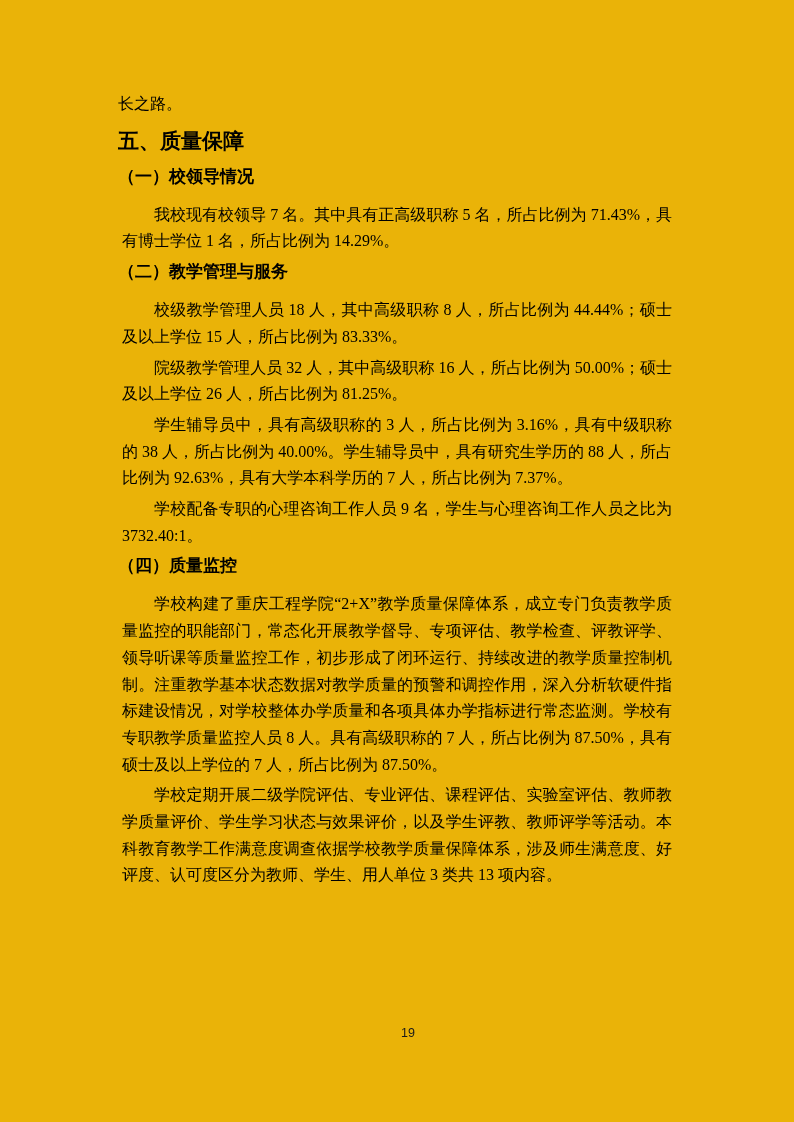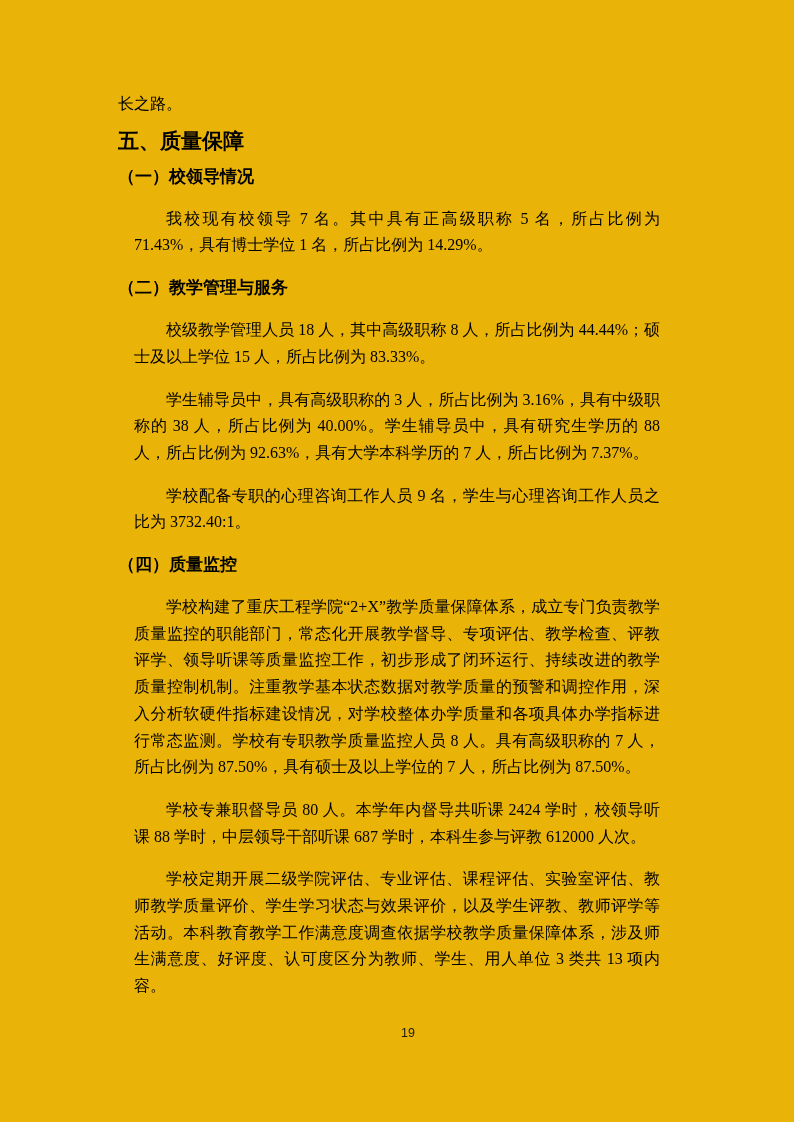--- a/index.html
+++ b/index.html
@@ -23,21 +23,21 @@
     font-size: 16px;
     line-height: 26.7px;
     text-align: justify;
     text-justify: inter-ideograph;
   }
   p.cont {
     margin: 0;
     text-indent: 0;
   }
   p.para {
-    margin: 16px;
+    margin: 4px;
     text-indent: 2em;
   }
   h1.chapter {
     font-family: "Liberation Sans", "DejaVu Sans", sans-serif;
     font-weight: bold;
     font-size: 21px;
     line-height: 26px;
     margin: 10px 0 10px 0;
     color: #000000;
   }
@@ -74,31 +74,31 @@
     <h1 class="chapter">五、质量保障</h1>
 
     <section>
       <h2 class="sec">（一）校领导情况</h2>
       <p class="para">我校现有校领导 7 名。其中具有正高级职称 5 名，所占比例为 71.43%，具有博士学位 1 名，所占比例为 14.29%。</p>
     </section>
 
     <section>
       <h2 class="sec">（二）教学管理与服务</h2>
       <p class="para">校级教学管理人员 18 人，其中高级职称 8 人，所占比例为 44.44%；硕士及以上学位 15 人，所占比例为 83.33%。</p>
+      <p class="para">院级教学管理人员 32 人，其中高级职称 16 人，所占比例为 50.00%；硕士及以上学位 26 人，所占比例为 81.25%。</p>
     </section>
 
     <section>
       <p class="para">学生辅导员中，具有高级职称的 3 人，所占比例为 3.16%，具有中级职称的 38 人，所占比例为 40.00%。学生辅导员中，具有研究生学历的 88 人，所占比例为 92.63%，具有大学本科学历的 7 人，所占比例为 7.37%。</p>
       <p class="para">学校配备专职的心理咨询工作人员 9 名，学生与心理咨询工作人员之比为 3732.40:1。</p>
     </section>
 
     <section>
       <h2 class="sec">（四）质量监控</h2>
       <p class="para">学校构建了重庆工程学院“2+X”教学质量保障体系，成立专门负责教学质量监控的职能部门，常态化开展教学督导、专项评估、教学检查、评教评学、领导听课等质量监控工作，初步形成了闭环运行、持续改进的教学质量控制机制。注重教学基本状态数据对教学质量的预警和调控作用，深入分析软硬件指标建设情况，对学校整体办学质量和各项具体办学指标进行常态监测。学校有专职教学质量监控人员 8 人。具有高级职称的 7 人，所占比例为 87.50%，具有硕士及以上学位的 7 人，所占比例为 87.50%。</p>
-      <p class="para">学校专兼职督导员 80 人。本学年内督导共听课 2424 学时，校领导听课 88 学时，中层领导干部听课 687 学时，本科生参与评教 612000 人次。</p>
       <p class="para">学校定期开展二级学院评估、专业评估、课程评估、实验室评估、教师教学质量评价、学生学习状态与效果评价，以及学生评教、教师评学等活动。本科教育教学工作满意度调查依据学校教学质量保障体系，涉及师生满意度、好评度、认可度区分为教师、学生、用人单位 3 类共 13 项内容。</p>
     </section>
 
   </div>
 
   <div class="page-footer">19</div>
 
 </div>
 
 </body></html>

